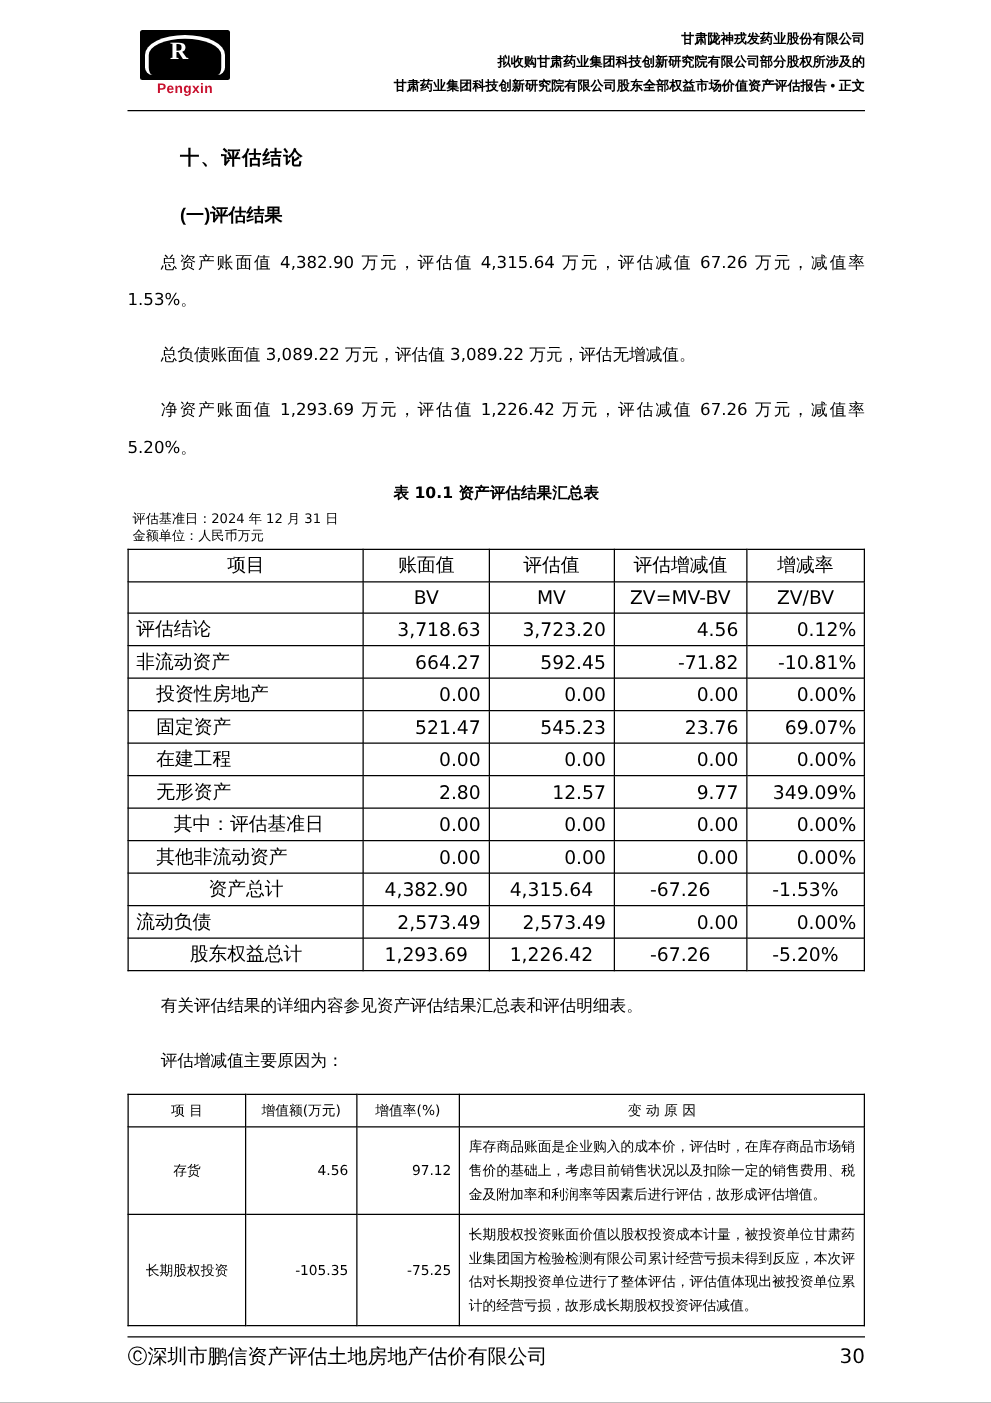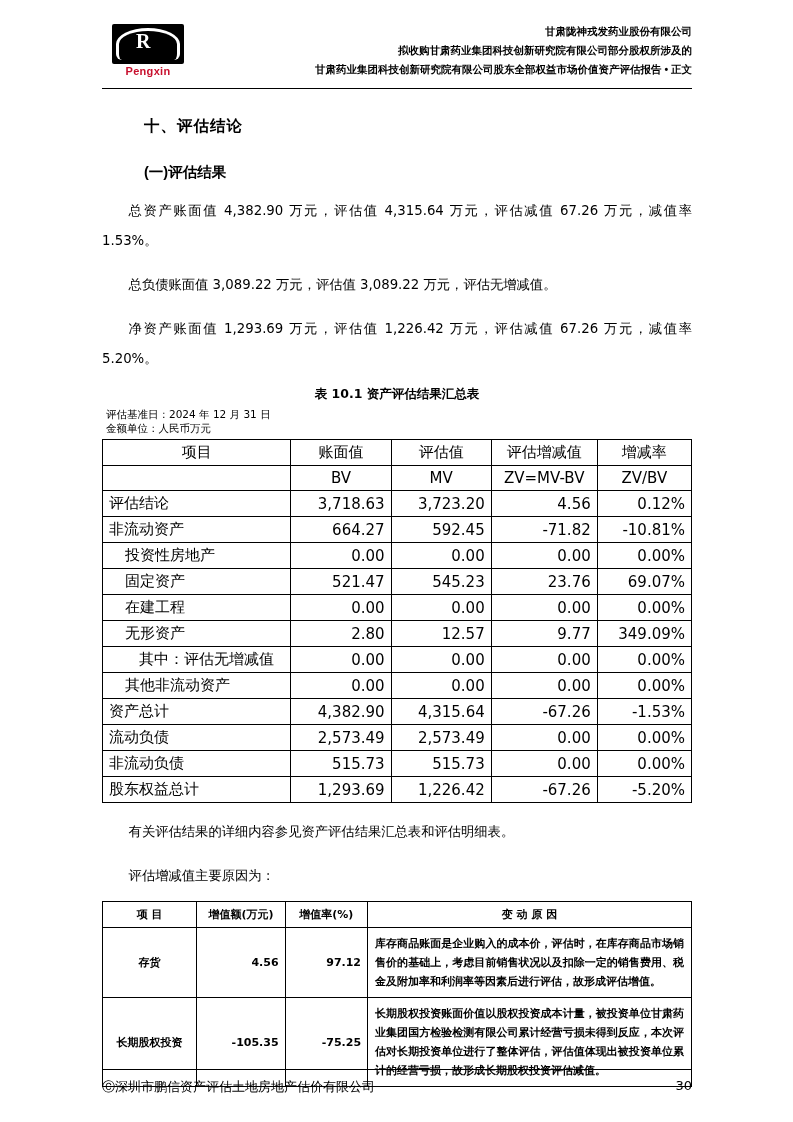--- a/index.html
+++ b/index.html
@@ -163,36 +163,36 @@
   table.grid td, table.grid th {
     border: 1px solid #000;
     padding: 3px 6px;
     height: 15px;
     font-weight: normal;
   }
   table.grid th { text-align: center; }
   .c { text-align: center; }
   .r { text-align: right; }
   .l { text-align: left; }
-  .b { font-weight: bold; }
+  .b { font-weight: bold; text-align: center; }
   .indent1 { padding-left: 22px !important; }
   .indent2 { padding-left: 36px !important; }
 
   
   table.reasons {
     border-collapse: collapse;
     width: 100%;
     font-size: 11px;
     margin-top: 10px;
     font-family: "DejaVu Sans", "Liberation Sans", sans-serif;
   }
   table.reasons td, table.reasons th {
     border: 1px solid #000;
     padding: 5px 6px;
-    font-weight: bold;
+    font-weight: normal;
     vertical-align: middle;
   }
   table.reasons th { text-align: center; }
   table.reasons td.reason {
     text-align: justify;
     line-height: 19px;
     vertical-align: top;
     padding: 6px 7px;
   }
 
@@ -204,21 +204,21 @@
     width: 590px;
     border-top: 1.2px solid #000;
   }
   .footer {
     position: absolute;
     bottom: 26px;
     left: 102px;
     width: 590px;
     display: flex;
     justify-content: space-between;
-    font-size: 13px;
+    font-size: 16px;
     font-family: "DejaVu Sans", "Liberation Sans", sans-serif;
   }
 </style>
 </head>
 <body>
 
 <div class="page">
 
   <div class="header">
     <div class="logo">
@@ -305,21 +305,21 @@
             <td class="r">0.00%</td>
           </tr>
           <tr>
             <td class="l indent1">无形资产</td>
             <td class="r">2.80</td>
             <td class="r">12.57</td>
             <td class="r">9.77</td>
             <td class="r">349.09%</td>
           </tr>
           <tr>
-            <td class="l indent2">其中：评估无增减值</td>
+            <td class="l indent2">其中：评估基准日</td>
             <td class="r">0.00</td>
             <td class="r">0.00</td>
             <td class="r">0.00</td>
             <td class="r">0.00%</td>
           </tr>
           <tr>
             <td class="l indent1">其他非流动资产</td>
             <td class="r">0.00</td>
             <td class="r">0.00</td>
             <td class="r">0.00</td>
@@ -329,27 +329,20 @@
             <td class="l b">资产总计</td>
             <td class="r b">4,382.90</td>
             <td class="r b">4,315.64</td>
             <td class="r b">-67.26</td>
             <td class="r b">-1.53%</td>
           </tr>
           <tr>
             <td class="l">流动负债</td>
             <td class="r">2,573.49</td>
             <td class="r">2,573.49</td>
-            <td class="r">0.00</td>
-            <td class="r">0.00%</td>
-          </tr>
-          <tr>
-            <td class="l">非流动负债</td>
-            <td class="r">515.73</td>
-            <td class="r">515.73</td>
             <td class="r">0.00</td>
             <td class="r">0.00%</td>
           </tr>
           <tr>
             <td class="l b">股东权益总计</td>
             <td class="r b">1,293.69</td>
             <td class="r b">1,226.42</td>
             <td class="r b">-67.26</td>
             <td class="r b">-5.20%</td>
           </tr>

